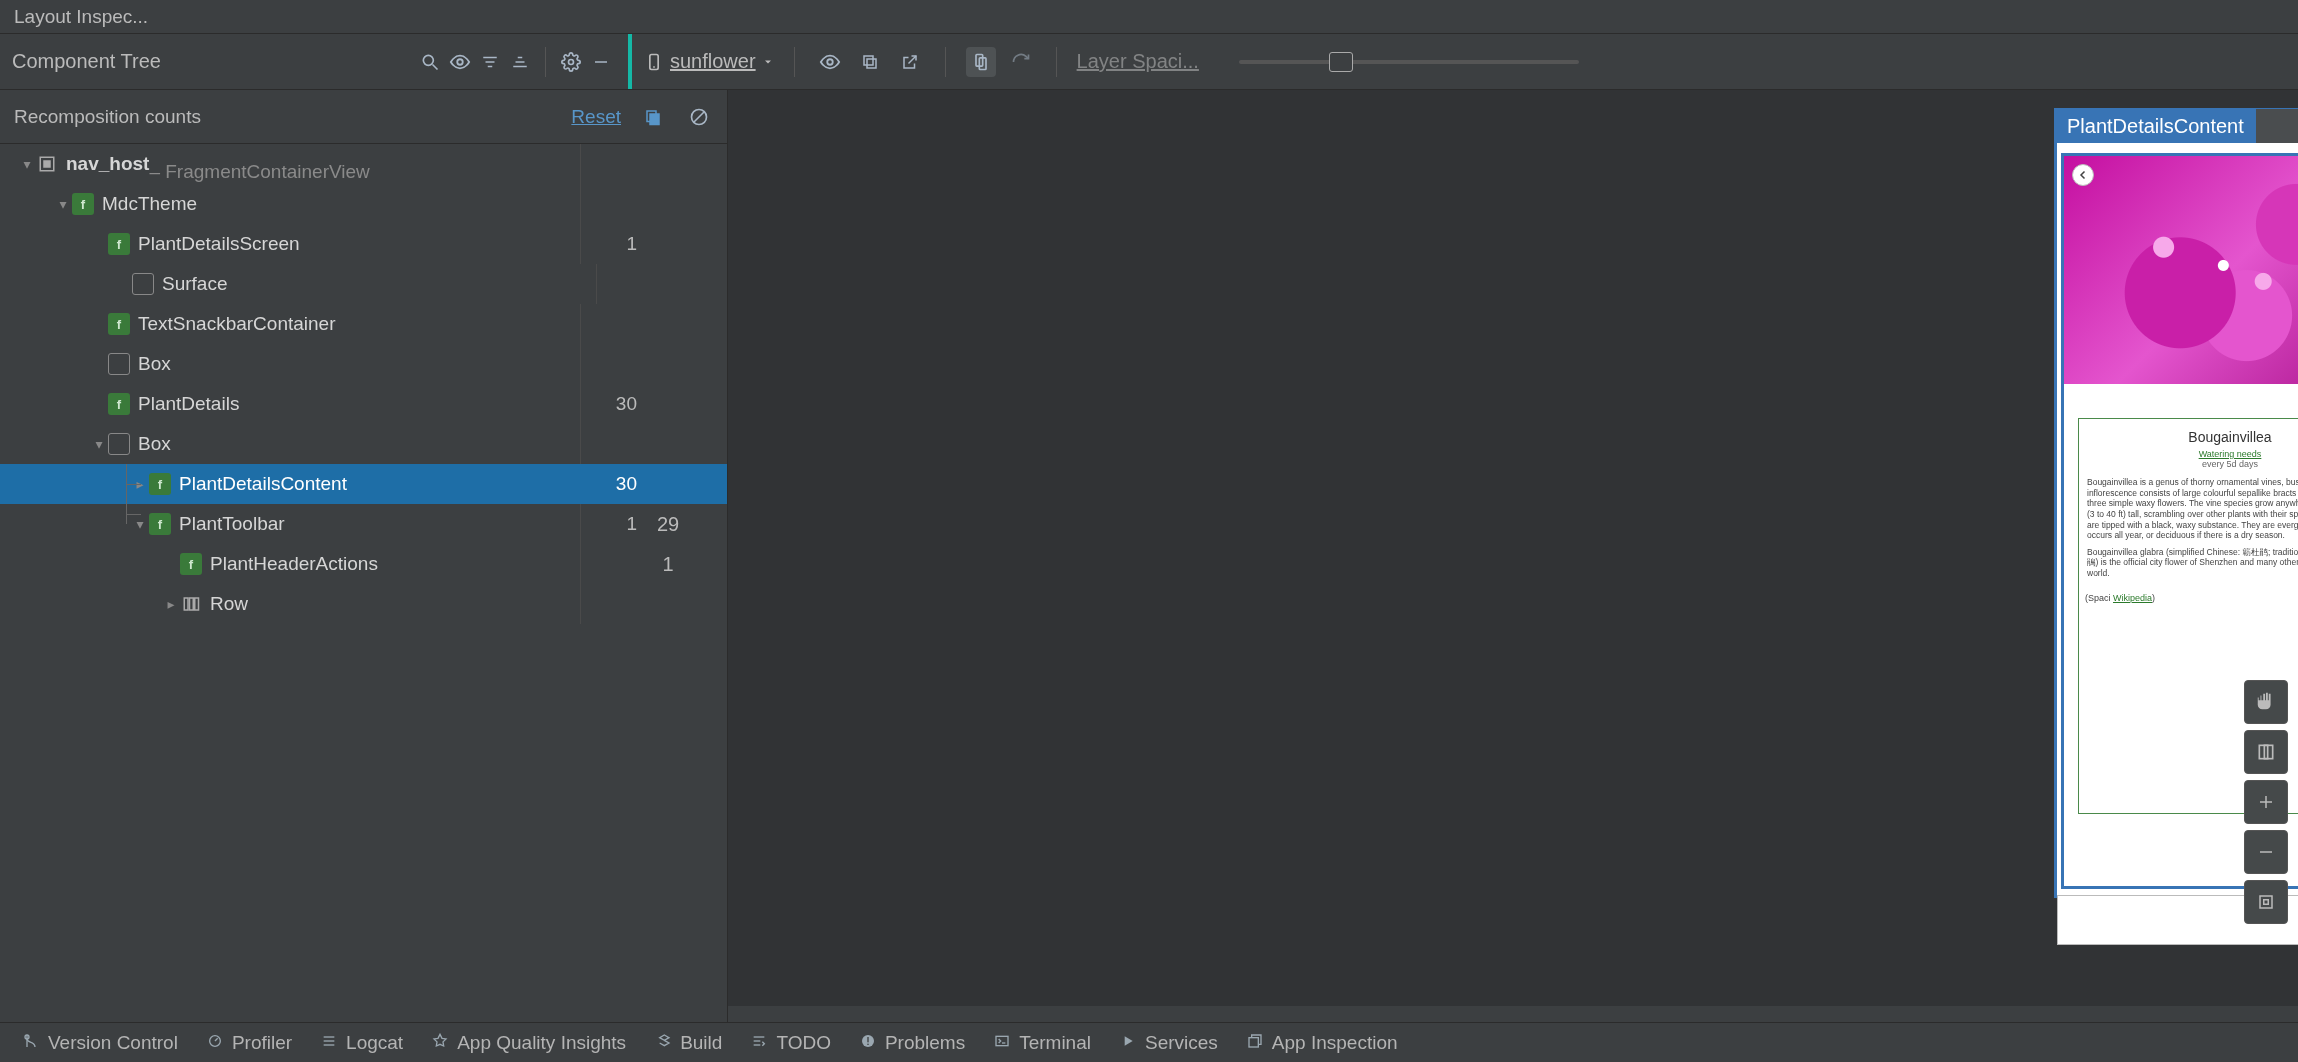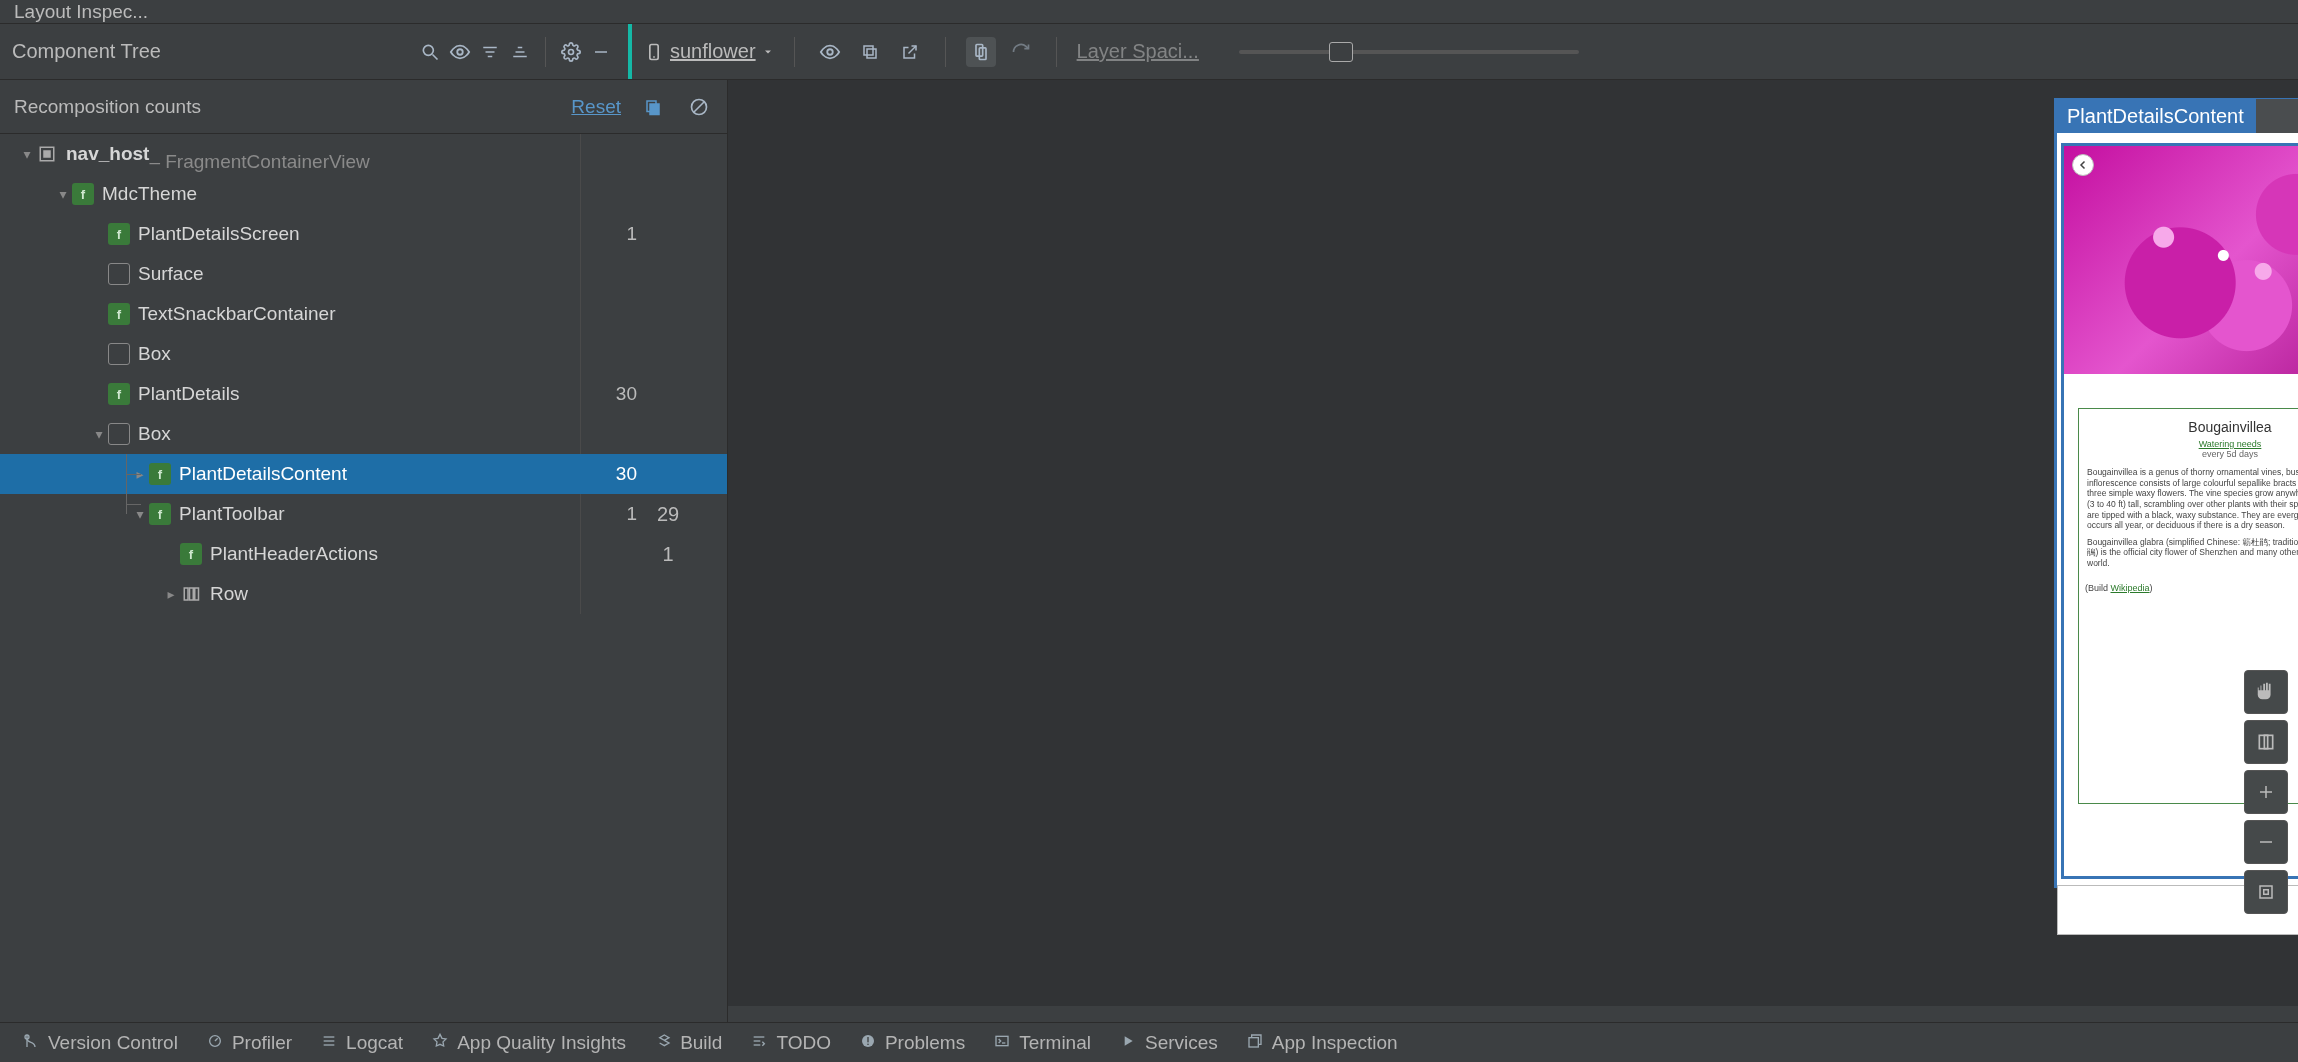--- a/index.html
+++ b/index.html
@@ -10,21 +10,21 @@
     font-family: -apple-system, "Segoe UI", sans-serif;
     font-size: 19px;
     color: #bbbbbb;
     overflow: hidden;
   }
   .window {
     display: flex; flex-direction: column; height: 100%;
   }
   
   .title-row {
-    height: 24px; display: flex; align-items: center;
+    height: 34px; display: flex; align-items: center;
     padding: 7px 14px; background: #3c3f41;
     border-bottom: 1px solid #2b2b2b;
   }
   
   .top-toolbar {
     height: 56px; display: flex; align-items: center;
     background: #3c3f41; border-bottom: 1px solid #2b2b2b;
   }
   .left-toolbar {
     width: 632px; height: 100%;
@@ -363,21 +363,21 @@
               <span class="chev"></span>
               <span class="node-icon compose">f</span>
               <span class="label-main ">PlantDetailsScreen</span>
             </div>
             <div class="tree-nums">
               <span class="num">1</span>
               <span class="num2"></span>
             </div>
           </div>
           <div class="tree-row">
-            <div class="tree-label-area" style="padding-left: 90px;">
+            <div class="tree-label-area" style="padding-left: 90px; margin-left: 24px;">
               <span class="chev"></span>
               <span class="node-icon view"></span>
               <span class="label-main ">Surface</span>
             </div>
             <div class="tree-nums">
               <span class="num"></span>
               <span class="num2"></span>
             </div>
           </div>
           <div class="tree-row">
@@ -497,21 +497,21 @@
 
           </div>
 
           <div class="card">
             <h3>Bougainvillea</h3>
             <div class="wn">Watering needs</div>
             <div class="wd">every 5d days</div>
             <p>Bougainvillea is a genus of thorny ornamental vines, bushes, or trees. The inflorescence consists of large colourful sepallike bracts which surround three simple waxy flowers. The vine species grow anywhere from 1 to 12 m (3 to 40 ft) tall, scrambling over other plants with their spiky thorns, which are tipped with a black, waxy substance. They are evergreen where rainfall occurs all year, or deciduous if there is a dry season.</p>
             <p>Bougainvillea glabra (simplified Chinese: 簕杜鹃; traditional Chinese: 簕杜鵑) is the official city flower of Shenzhen and many other cities around the world.</p>
             <div class="src">
-              <span>(Build </span><a href="#">Wikipedia</a><span>)</span>
+              <span>(Spaci </span><a href="#">Wikipedia</a><span>)</span>
             </div>
           </div>
         </div>
         <div class="device-foot"></div>
       </div>
 
       <div class="zoom-tools">
         <div class="zt">
           <svg width="22" height="22" viewBox="0 0 24 24" fill="currentColor">
               <path d="M9 3v7H7V5h-.5L6 5v5H4V7H3v8a5 5 0 0 0 5 5h4a5 5 0 0 0 5-5V3h-2v7h-1V2h-2v8h-1V3H9z"></path>

